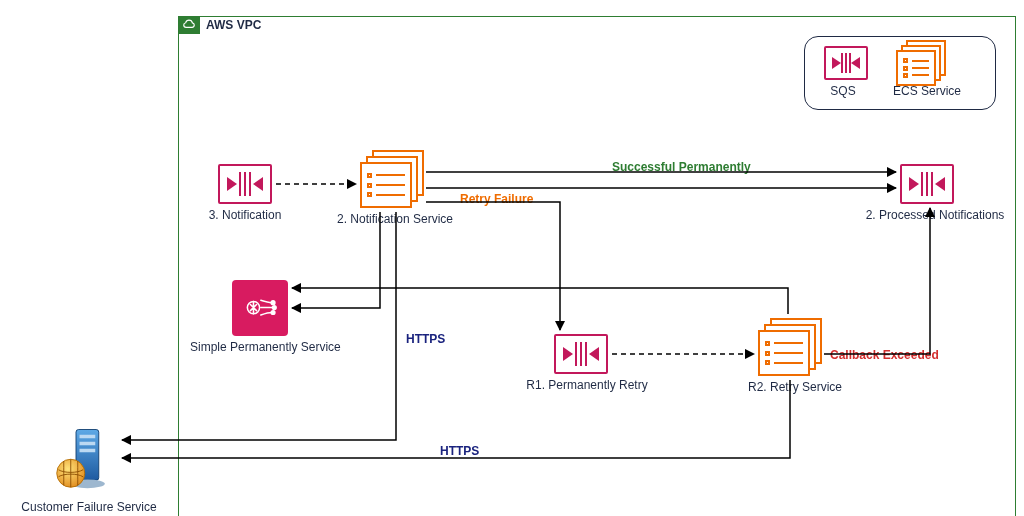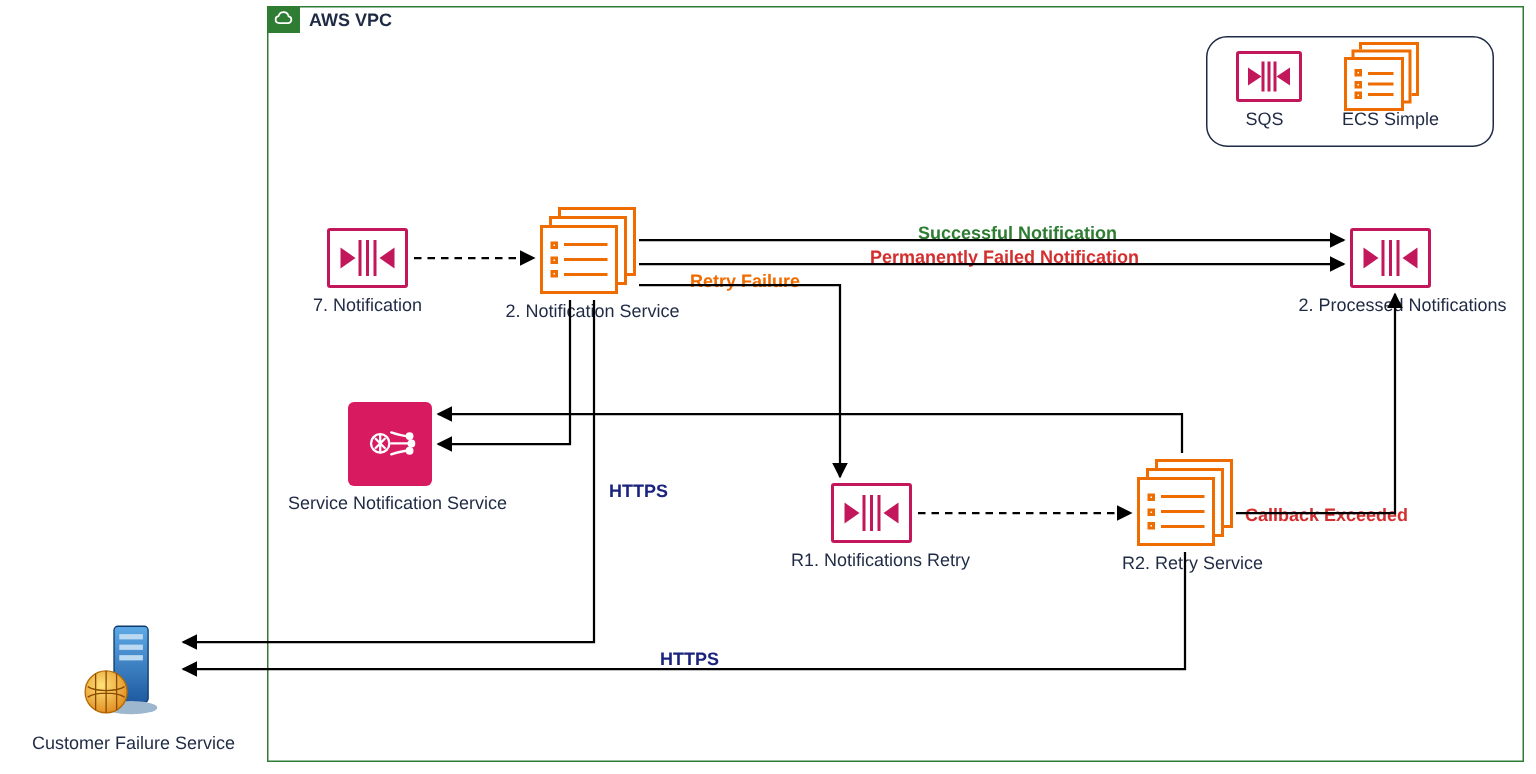--- a/index.html
+++ b/index.html
@@ -5,21 +5,21 @@
   html, body {
     margin: 0;
     padding: 0;
     width: 1024px;
     height: 516px;
     font-family: Arial, Helvetica, sans-serif;
     background: #ffffff;
     color: #1f2a44;
     font-size: 12px;
   }
-  .stage { position: relative; width: 1024px; height: 484px; }
+  .stage { position: relative; width: 1024px; height: 484px; margin-top: 12px; }
   .vpc-box {
     position: absolute;
     border: 1px solid #2e7d32;
     box-sizing: border-box;
   }
   .vpc-tab {
     position: absolute;
     background: #2e7d32;
     color: #fff;
     width: 22px; height: 18px;
@@ -104,34 +104,34 @@
       <div class="ecs-row">
           <span class="sq" style="border-color:#ef6c00;"></span>
           <span class="ln"></span>
         </div>
       <div class="ecs-row">
           <span class="sq" style="border-color:#ef6c00;"></span>
           <span class="ln"></span>
         </div>
     </div>
   </div>
-  <div class="label" style="left:882px; top:72px; width:90px;"><span class="txt">ECS Simple</span></div>
+  <div class="label" style="left:882px; top:72px; width:90px;"><span class="txt">ECS Service</span></div>
 
   <div class="sqs-icon" style="left:218px; top:152px; width:54px; height:40px; color:#c2185b; border-color:#c2185b;">
     <div class="sqs-inner">
       <div class="sqs-play-l" style="left:7px; border-top:7px solid transparent; border-bottom:7px solid transparent; border-left:10px solid currentColor;"></div>
       <div class="sqs-bars">
           <span></span>
           <span></span>
           <span></span>
         </div>
       <div class="sqs-play-r" style="right:7px; border-top:7px solid transparent; border-bottom:7px solid transparent; border-right:10px solid currentColor;"></div>
     </div>
   </div>
-  <div class="label" style="left:200px; top:196px; width:90px;"><span class="txt">7. Notification</span></div>
+  <div class="label" style="left:200px; top:196px; width:90px;"><span class="txt">3. Notification</span></div>
 
   <div class="ecs-icon" style="left:360px; top:138px; width:64px; height:58px; color:#ef6c00;">
     <div class="ecs-stack" style="left:12px; top:0; right:0; bottom:12px; border-color:#ef6c00;"></div>
     <div class="ecs-stack" style="left:6px; top:6px; right:6px; bottom:6px; border-color:#ef6c00;"></div>
     <div class="ecs-front" style="left:0; top:12px; right:12px; bottom:0; border-color:#ef6c00;">
       <div class="ecs-row">
           <span class="sq" style="border-color:#ef6c00;"></span>
           <span class="ln"></span>
         </div>
       <div class="ecs-row">
@@ -162,34 +162,34 @@
   <div class="sns-box" style="left:232px; top:268px; width:56px; height:56px;">
     <svg viewBox="0 0 64 64" fill="none" stroke="#fff" stroke-width="2.5" stroke-linecap="round">
       <circle cx="22" cy="32" r="10"></circle>
       <path d="M22 22v20M17 27l10 10M17 37l10-10"></path>
       <path d="M34 20c0 0 12 4 18 4M34 32h20M34 44c0 0 12-4 18-4"></path>
       <circle cx="54" cy="24" r="3" fill="#fff"></circle>
       <circle cx="56" cy="32" r="3" fill="#fff"></circle>
       <circle cx="54" cy="40" r="3" fill="#fff"></circle>
     </svg>
   </div>
-  <div class="label" style="left:190px; top:328px; width:150px;"><span class="txt">Service Notification Service</span></div>
+  <div class="label" style="left:190px; top:328px; width:150px;"><span class="txt">Simple Permanently Service</span></div>
 
   <div class="sqs-icon" style="left:554px; top:322px; width:54px; height:40px; color:#c2185b; border-color:#c2185b;">
     <div class="sqs-inner">
       <div class="sqs-play-l" style="left:7px; border-top:7px solid transparent; border-bottom:7px solid transparent; border-left:10px solid currentColor;"></div>
       <div class="sqs-bars">
           <span></span>
           <span></span>
           <span></span>
         </div>
       <div class="sqs-play-r" style="right:7px; border-top:7px solid transparent; border-bottom:7px solid transparent; border-right:10px solid currentColor;"></div>
     </div>
   </div>
-  <div class="label" style="left:522px; top:366px; width:130px;"><span class="txt">R1. Notifications Retry</span></div>
+  <div class="label" style="left:522px; top:366px; width:130px;"><span class="txt">R1. Permanently Retry</span></div>
 
   <div class="ecs-icon" style="left:758px; top:306px; width:64px; height:58px; color:#ef6c00;">
     <div class="ecs-stack" style="left:12px; top:0; right:0; bottom:12px; border-color:#ef6c00;"></div>
     <div class="ecs-stack" style="left:6px; top:6px; right:6px; bottom:6px; border-color:#ef6c00;"></div>
     <div class="ecs-front" style="left:0; top:12px; right:12px; bottom:0; border-color:#ef6c00;">
       <div class="ecs-row">
           <span class="sq" style="border-color:#ef6c00;"></span>
           <span class="ln"></span>
         </div>
       <div class="ecs-row">
@@ -220,22 +220,21 @@
       <rect x="36" y="10" width="18" height="4" fill="#bcd9f2"></rect>
       <rect x="36" y="18" width="18" height="4" fill="#bcd9f2"></rect>
       <rect x="36" y="26" width="18" height="4" fill="#bcd9f2"></rect>
       <ellipse cx="45" cy="66" rx="20" ry="5" fill="#9db7cf"></ellipse>
       <circle cx="26" cy="54" r="16" fill="url(#gglobe)" stroke="#b36b00"></circle>
       <path d="M12 50c6 4 22 4 28 0M12 58c6-4 22-4 28 0M26 38v32M18 40c0 10 0 18 0 28M34 40c0 10 0 18 0 28" stroke="#8a4b00" stroke-width="1" fill="none"></path>
     </svg>
   </div>
   <div class="label" style="left:14px; top:488px; width:150px;"><span class="txt">Customer Failure Service</span></div>
 
-  <div class="edge-label" style="left:612px; top:148px; color:#2e7d32;"><span class="txt">Successful Notification</span></div>
-  <div class="edge-label" style="left:580px; top:164px; color:#d32f2f;"><span class="txt">Permanently Failed Notification</span></div>
+  <div class="edge-label" style="left:612px; top:148px; color:#2e7d32;"><span class="txt">Successful Permanently</span></div>
   <div class="edge-label" style="left:460px; top:180px; color:#ef6c00;"><span class="txt">Retry Failure</span></div>
   <div class="edge-label" style="left:830px; top:336px; color:#d32f2f;"><span class="txt">Callback Exceeded</span></div>
   <div class="edge-label" style="left:406px; top:320px; color:#1a237e;"><span class="txt">HTTPS</span></div>
   <div class="edge-label" style="left:440px; top:432px; color:#1a237e;"><span class="txt">HTTPS</span></div>
 
   <svg class="edges" width="1024" height="516">
     <defs>
       <marker id="arrow" viewBox="0 0 10 10" refX="9" refY="5" markerWidth="7" markerHeight="7" orient="auto-start-reverse">
         <path d="M 0 0 L 10 5 L 0 10 z" fill="#000"></path>
       </marker>

